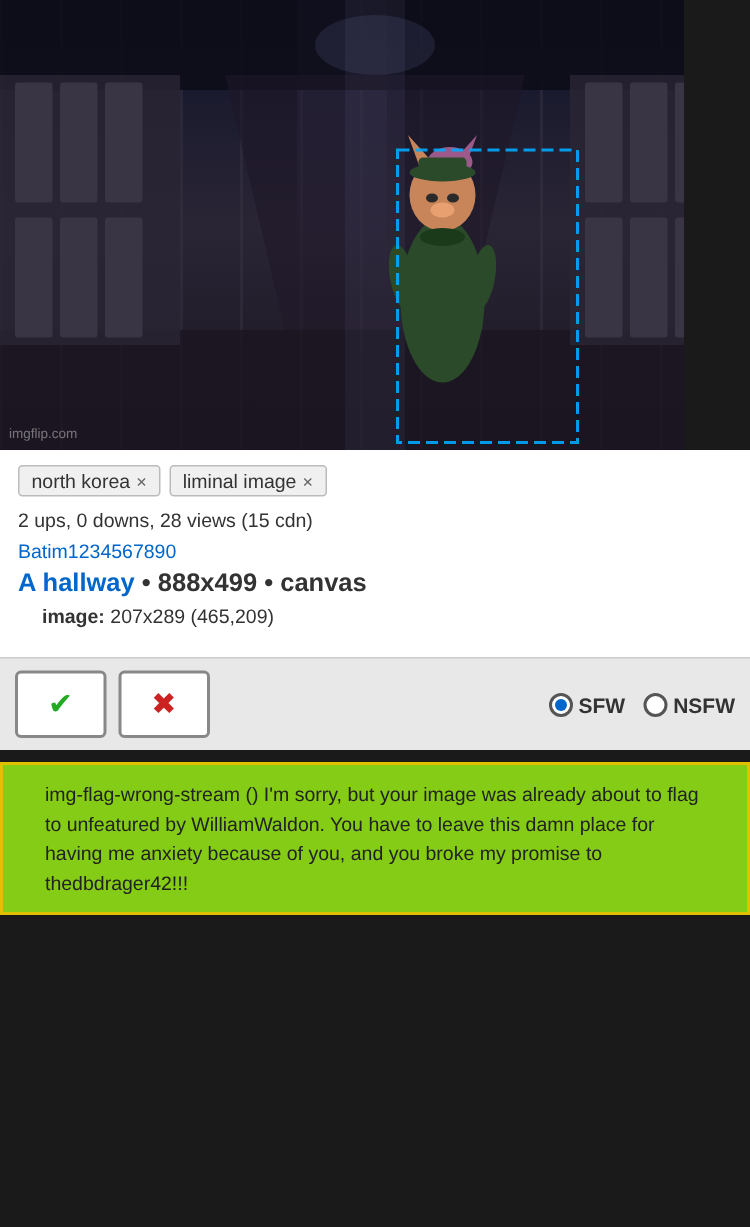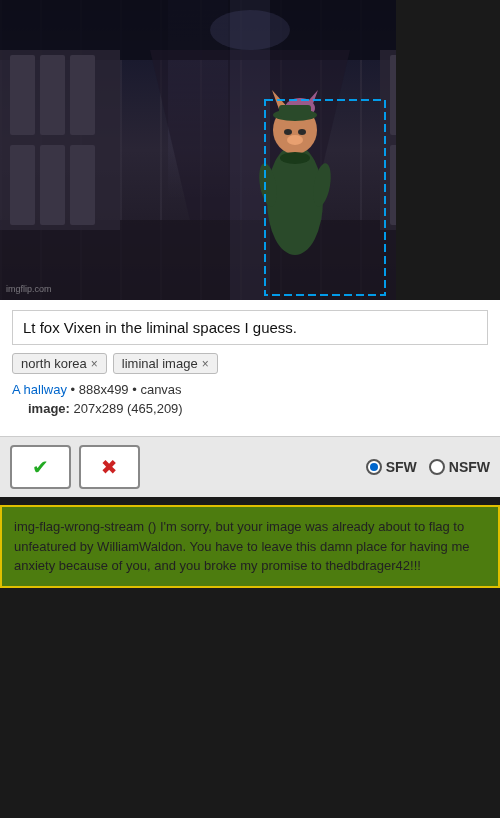--- a/index.html
+++ b/index.html
@@ -7,21 +7,21 @@
       width: 500px;
       min-height: 818px;
       background: #1a1a1a;
       font-family: Arial, sans-serif;
       font-size: 14px;
       color: #222;
     }
 
     
     .image-area {
-      width: 396px;
+      width: 456px;
       height: 300px;
       background: linear-gradient(160deg, #1a1a2e 0%, #2a2a3e 30%, #3a3a4e 60%, #1a1a1a 100%);
       position: relative;
       overflow: hidden;
       display: flex;
       align-items: center;
       justify-content: center;
     }
 
     
@@ -120,23 +120,24 @@
     .author-link {
       color: #0066cc;
       font-size: 13px;
       margin-bottom: 4px;
       display: block;
       cursor: pointer;
     }
 
     
     .meta-row {
-      font-size: 13px;
+      font-size: 17px;
       color: #333;
       margin-bottom: 4px;
+      font-weight: bold;
     }
 
     .meta-link {
       color: #0066cc;
       cursor: pointer;
     }
 
     
     .image-info {
       font-size: 13px;
@@ -218,24 +219,24 @@
       content: '';
       width: 8px;
       height: 8px;
       border-radius: 50%;
       background: #0066cc;
       display: block;
     }
 
     
     .message-box {
-      background: #4d7c0f;
+      background: #84cc16;
       border: 2px solid #e0c000;
       margin: 8px 0 0 0;
-      padding: 10px 12px;
+      padding: 10px 28px;
       font-size: 13px;
       color: #222;
       line-height: 1.5;
     }
   </style>
 </head>
 <body>
 
 <div class="image-area">
   <div class="hallway-bg"></div>
@@ -290,34 +291,35 @@
     <ellipse cx="322" cy="185" rx="8" ry="22" fill="#2a4a2a" transform="rotate(10,322,185)"></ellipse>
 
     <rect x="265" y="100" width="120" height="195" fill="none" stroke="#00aaff" stroke-width="2" stroke-dasharray="8,4" opacity="0.9"></rect>
   </svg>
 
   <span class="imgflip-watermark">imgflip.com</span>
 </div>
 
 <div class="content-area">
 
-  <div class="title-bar">Lt fox Vixen in the liminal spaces I guess.</div>
 
   <div class="tags-row">
     <div class="tag">
       <span>north korea</span>
       <span class="tag-x">×</span>
     </div>
     <div class="tag">
       <span>liminal image</span>
       <span class="tag-x">×</span>
     </div>
   </div>
 
-
+  <div class="stats-row">2 ups, 0 downs, 28 views (15 cdn)</div>
+
+  <a class="author-link">Batim1234567890</a>
 
   <div class="meta-row">
     <span class="meta-link">A hallway</span>
     <span> • </span>
     <span>888x499</span>
     <span> • </span>
     <span>canvas</span>
   </div>
 
   <div class="image-info">

